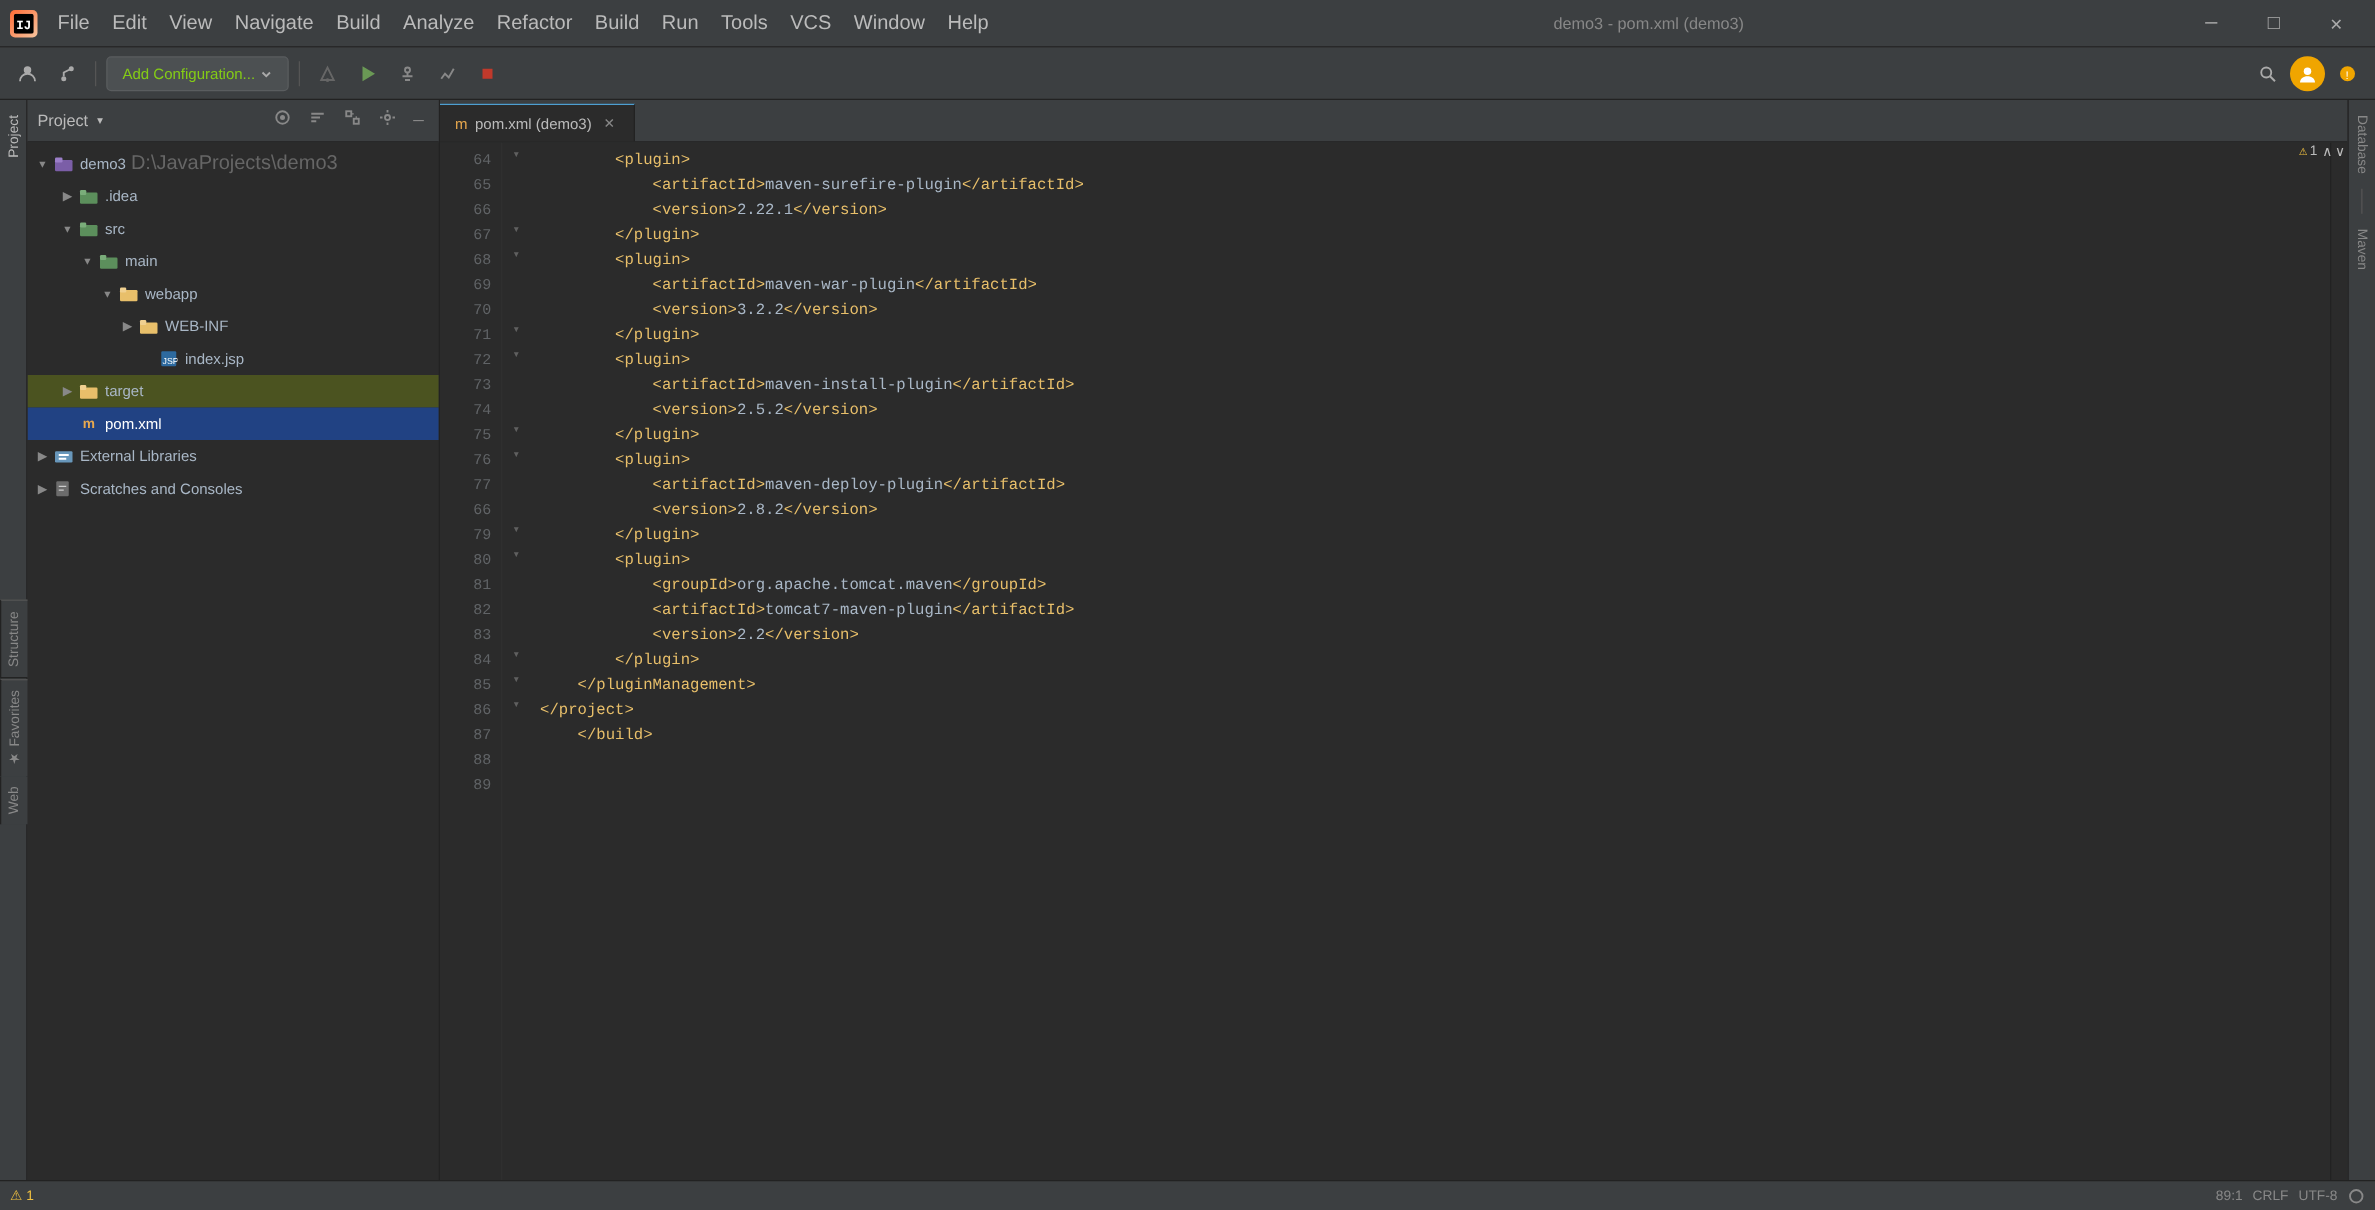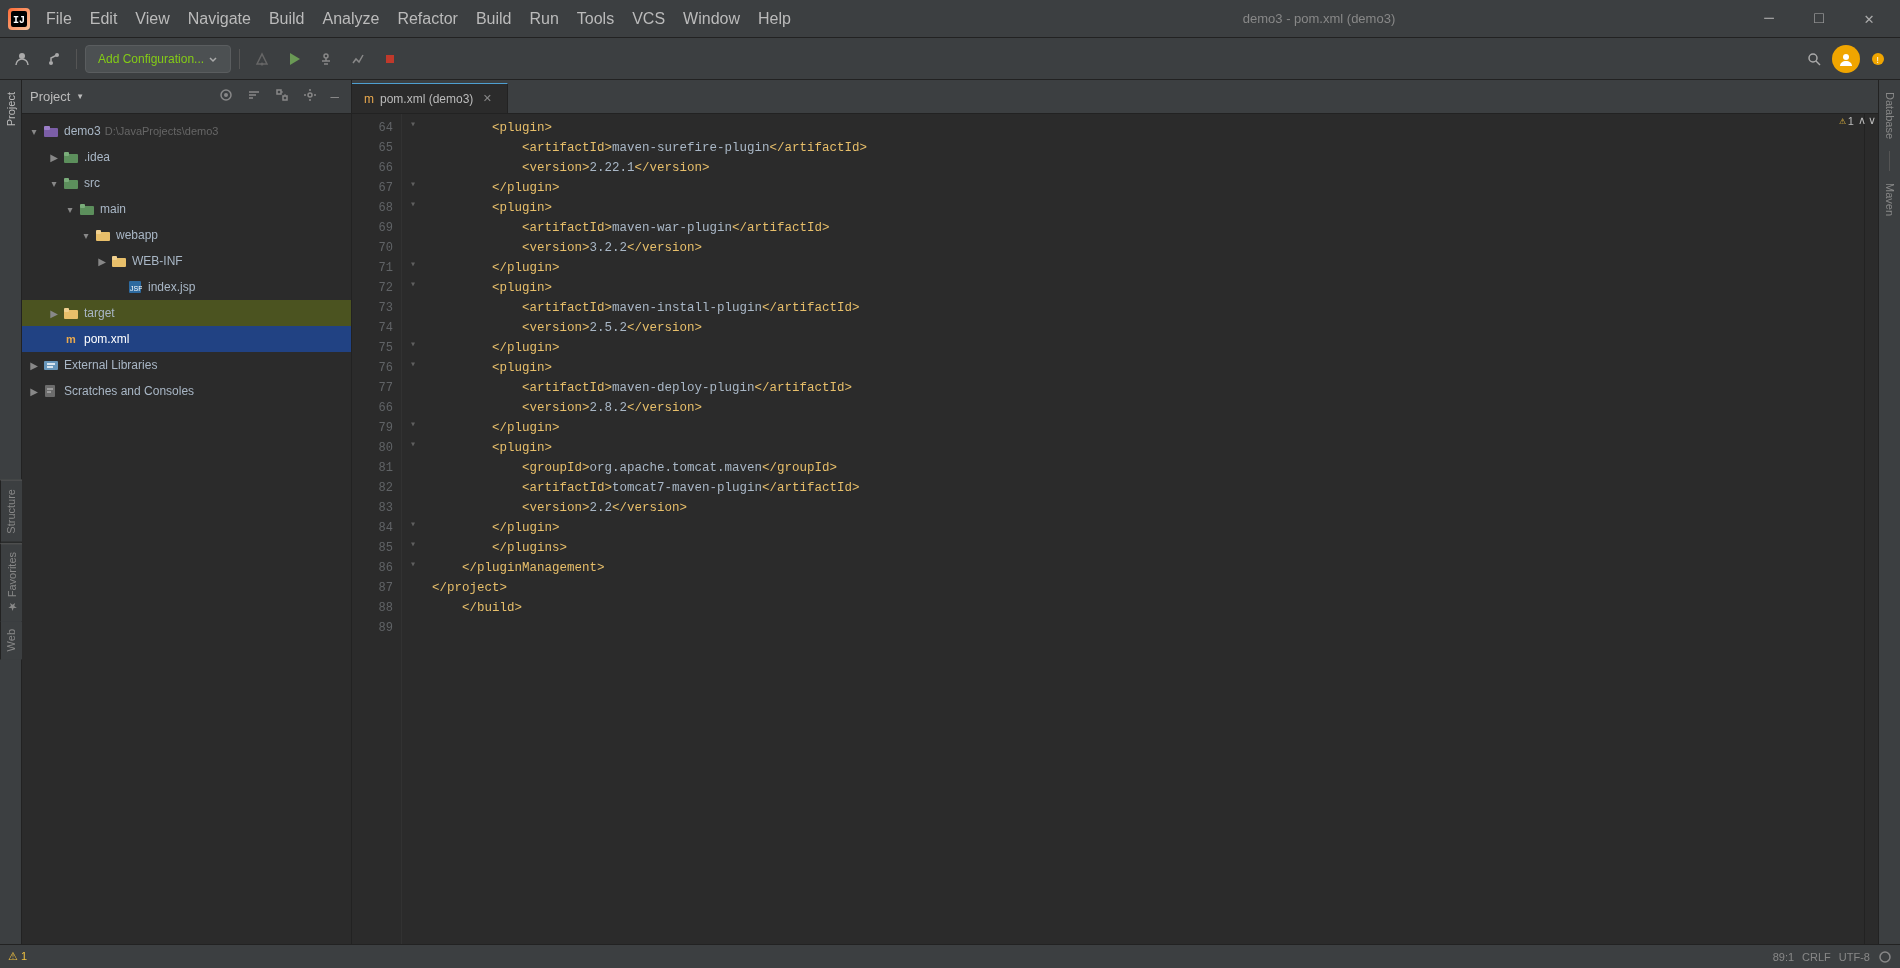--- a/index.html
+++ b/index.html
@@ -529,21 +529,21 @@
 
       <div class="tree-item" style="padding-left:4px;">
         <span class="tree-arrow">▾</span>
         <span class="tree-icon folder-icon">
           <svg width="16" height="14" viewBox="0 0 16 14">
               <rect x="1" y="4" width="14" height="9" rx="1" fill="#7b5ea7"></rect>
               <rect x="1" y="2" width="6" height="4" rx="1" fill="#9b7ec8"></rect>
             </svg>
         </span>
         <span style="color:#a9b7c6;">demo3</span>
-        <span style="color:#666;margin-left:4px;font-size:11px;">D:\JavaProjects\demo3</span>
+        <span style="color:#666;margin-left:4px;font-size:16px;">D:\JavaProjects\demo3</span>
       </div>
 
       <div class="tree-item" style="padding-left:24px;">
         <span class="tree-arrow">▶</span>
         <span class="tree-icon">
           <svg width="16" height="14" viewBox="0 0 16 14">
               <rect x="1" y="4" width="14" height="9" rx="1" fill="#5c8f5c"></rect>
               <rect x="1" y="2" width="5" height="4" rx="1" fill="#7aad7a"></rect>
             </svg>
         </span>
@@ -734,21 +734,20 @@
           <div class="code-line"><span class="text-content">        </span><span class="tag">&lt;/plugin&gt;</span></div>
           <div class="code-line"><span class="text-content">        </span><span class="tag">&lt;plugin&gt;</span></div>
           <div class="code-line"><span class="text-content">            </span><span class="tag">&lt;artifactId&gt;</span><span class="text-content">maven-deploy-plugin</span><span class="tag">&lt;/artifactId&gt;</span></div>
           <div class="code-line"><span class="text-content">            </span><span class="tag">&lt;version&gt;</span><span class="text-content">2.8.2</span><span class="tag">&lt;/version&gt;</span></div>
           <div class="code-line"><span class="text-content">        </span><span class="tag">&lt;/plugin&gt;</span></div>
           <div class="code-line"><span class="text-content">        </span><span class="tag">&lt;plugin&gt;</span></div>
           <div class="code-line"><span class="text-content">            </span><span class="tag">&lt;groupId&gt;</span><span class="text-content">org.apache.tomcat.maven</span><span class="tag">&lt;/groupId&gt;</span></div>
           <div class="code-line"><span class="text-content">            </span><span class="tag">&lt;artifactId&gt;</span><span class="text-content">tomcat7-maven-plugin</span><span class="tag">&lt;/artifactId&gt;</span></div>
           <div class="code-line"><span class="text-content">            </span><span class="tag">&lt;version&gt;</span><span class="text-content">2.2</span><span class="tag">&lt;/version&gt;</span></div>
           <div class="code-line"><span class="text-content">        </span><span class="tag">&lt;/plugin&gt;</span></div>
-          <div class="code-line"><span class="text-content">        </span><span class="tag">&lt;/plugins&gt;</span></div>
           <div class="code-line"><span class="text-content">    </span><span class="tag">&lt;/pluginManagement&gt;</span></div>
           <div class="code-line"><span class="tag">&lt;/project&gt;</span></div>
           <div class="code-line"><span class="text-content">    </span><span class="tag">&lt;/build&gt;</span></div>
           <div class="code-line"></div>
         </div>
 
         <div id="scroll-indicator">
           <div class="warning-mark">
             <span style="color:#f0c040;">⚠</span>
             <span style="color:#bbb;font-size:11px;font-family:Arial,sans-serif;">1</span>

